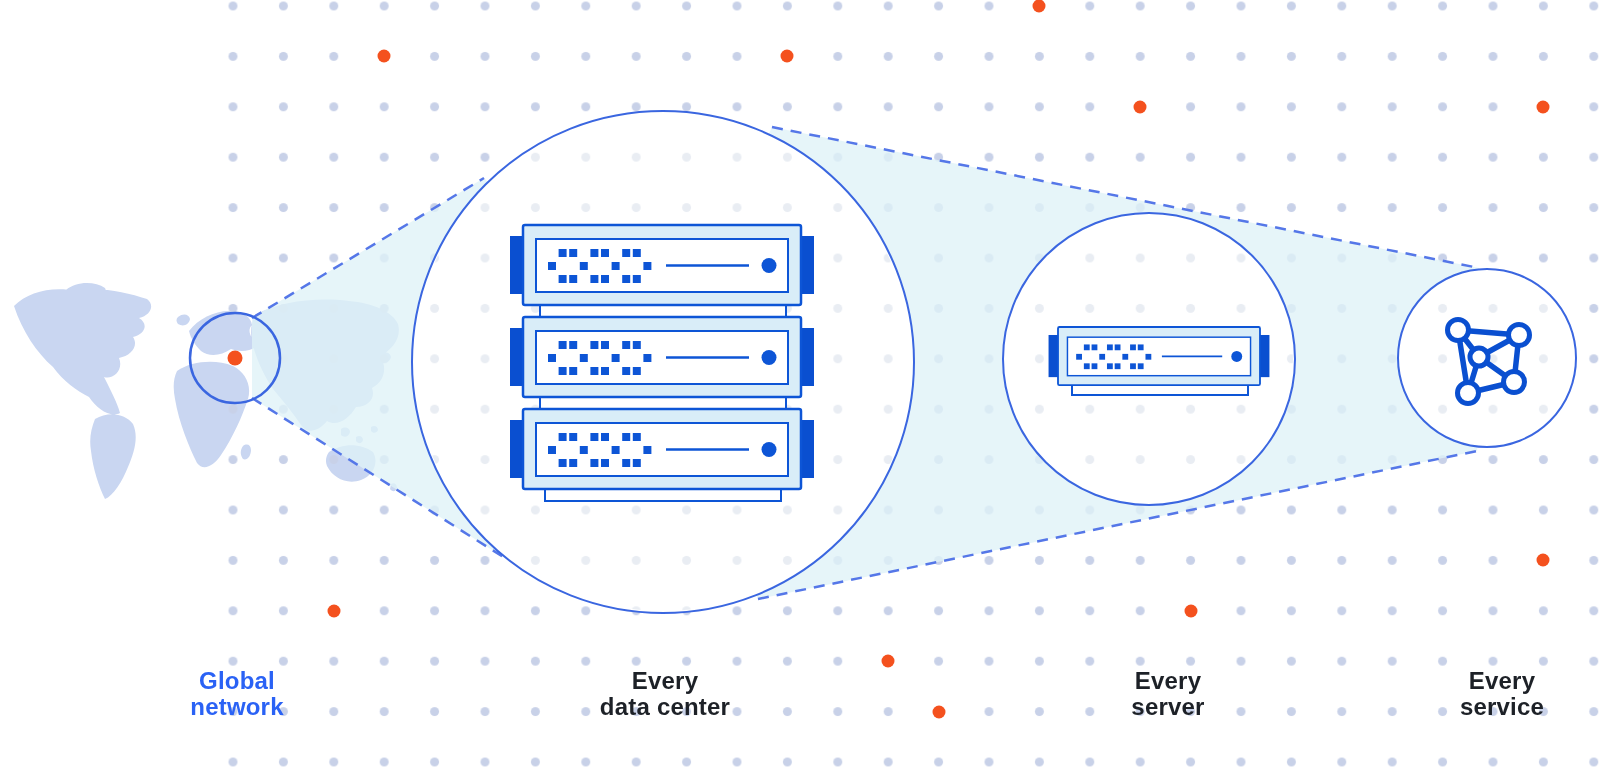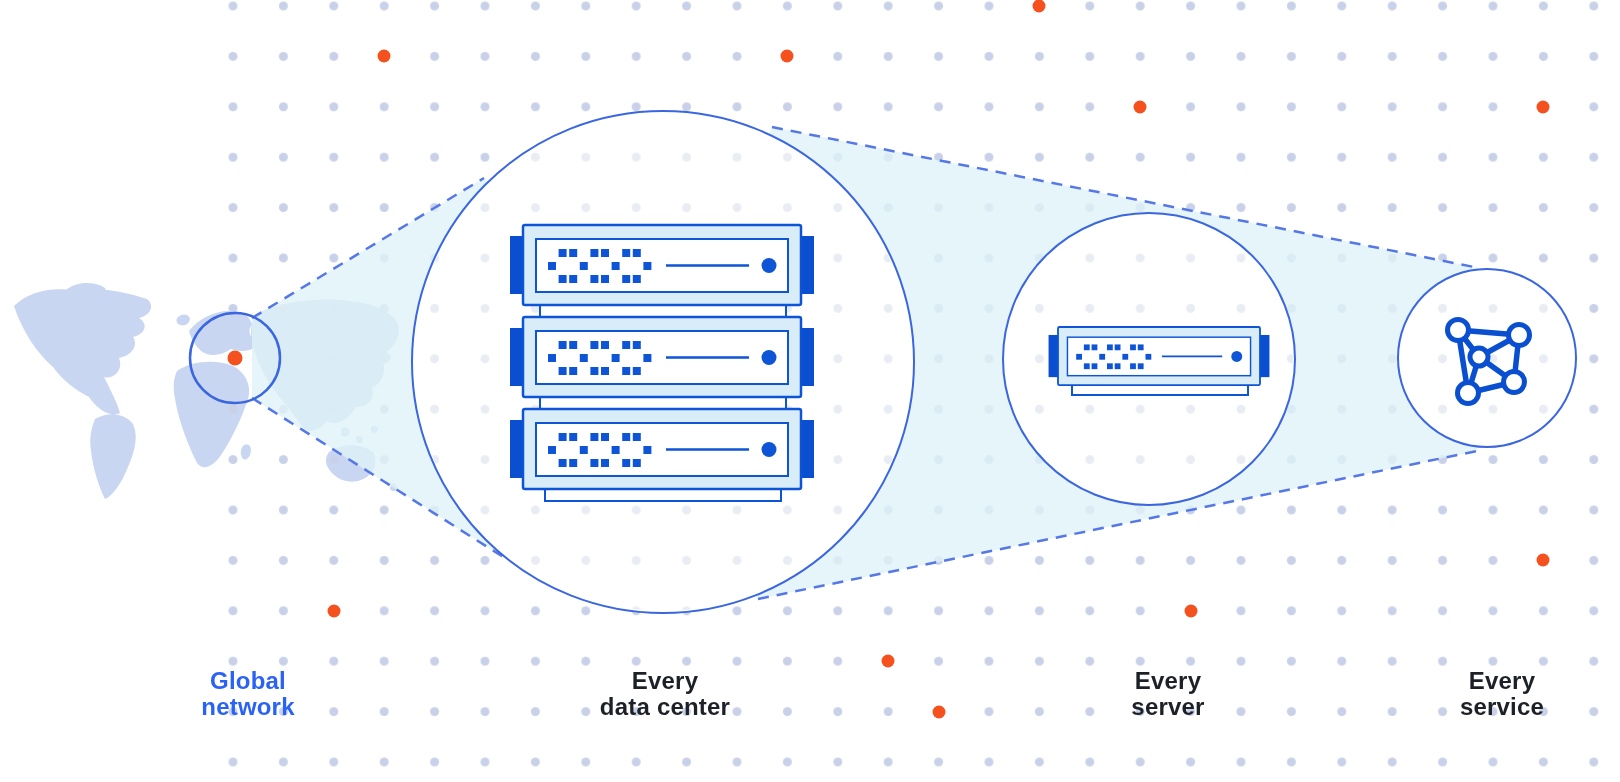--- a/index.html
+++ b/index.html
@@ -149,21 +149,21 @@
       <g fill="#ffffff" stroke="var(--blueDark,#0A4FD0)" stroke-width="5">
         <circle cx="1458" cy="330" r="10.5"></circle>
         <circle cx="1519" cy="335" r="10.5"></circle>
         <circle cx="1468" cy="393" r="10.5"></circle>
         <circle cx="1514" cy="382" r="10.5"></circle>
         <circle cx="1479" cy="357" r="9"></circle>
       </g>
     </g>
   </svg>
 
-  <div class="caption blue" id="cap-global" style="left: 248px; top: 668px;">Global
+  <div class="caption blue" id="cap-global" style="left: 237px; top: 668px;">Global
 network</div>
   <div class="caption" id="cap-datacenter" style="left: 665px; top: 668px;">Every
 data center</div>
   <div class="caption" id="cap-server" style="left: 1168px; top: 668px;">Every
 server</div>
   <div class="caption" id="cap-service" style="left: 1502px; top: 668px;">Every
 service</div>
 </div>
 
 </body></html>

